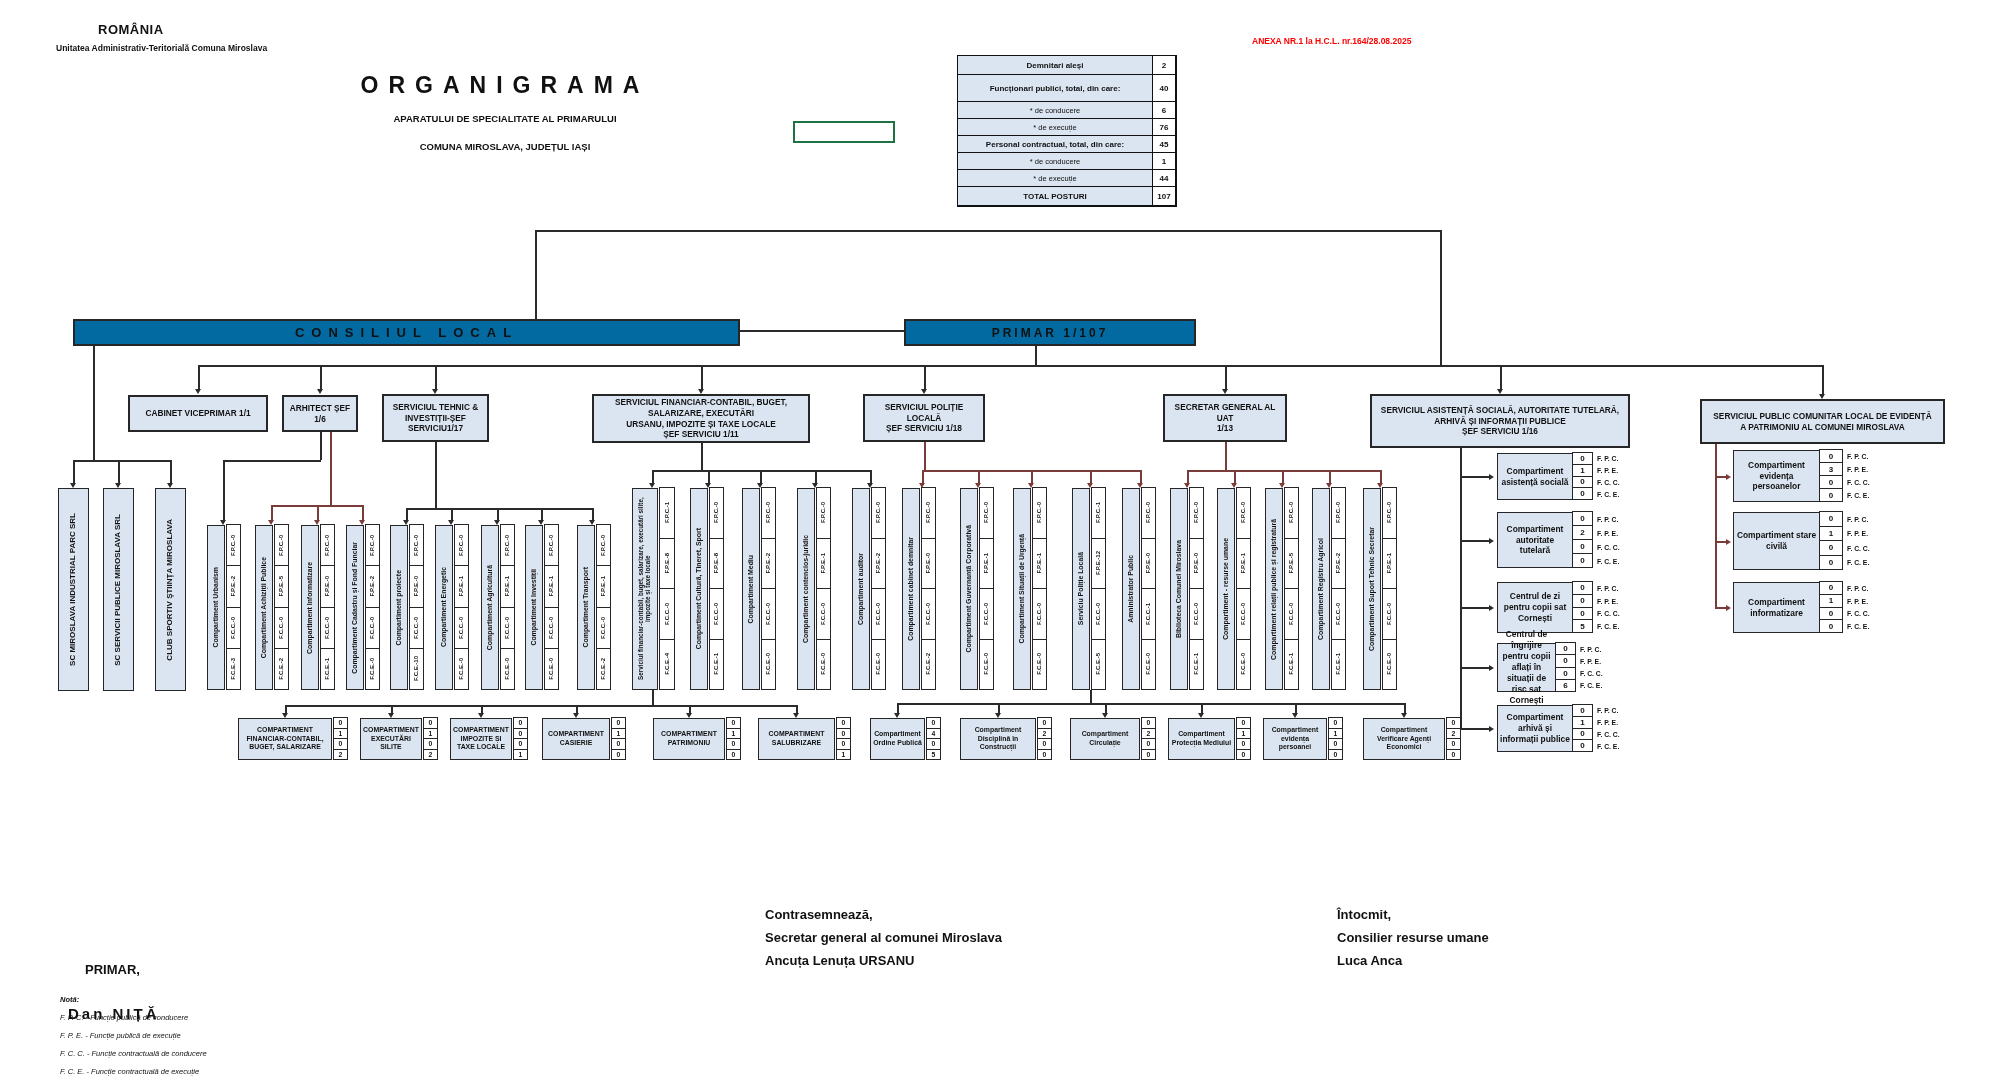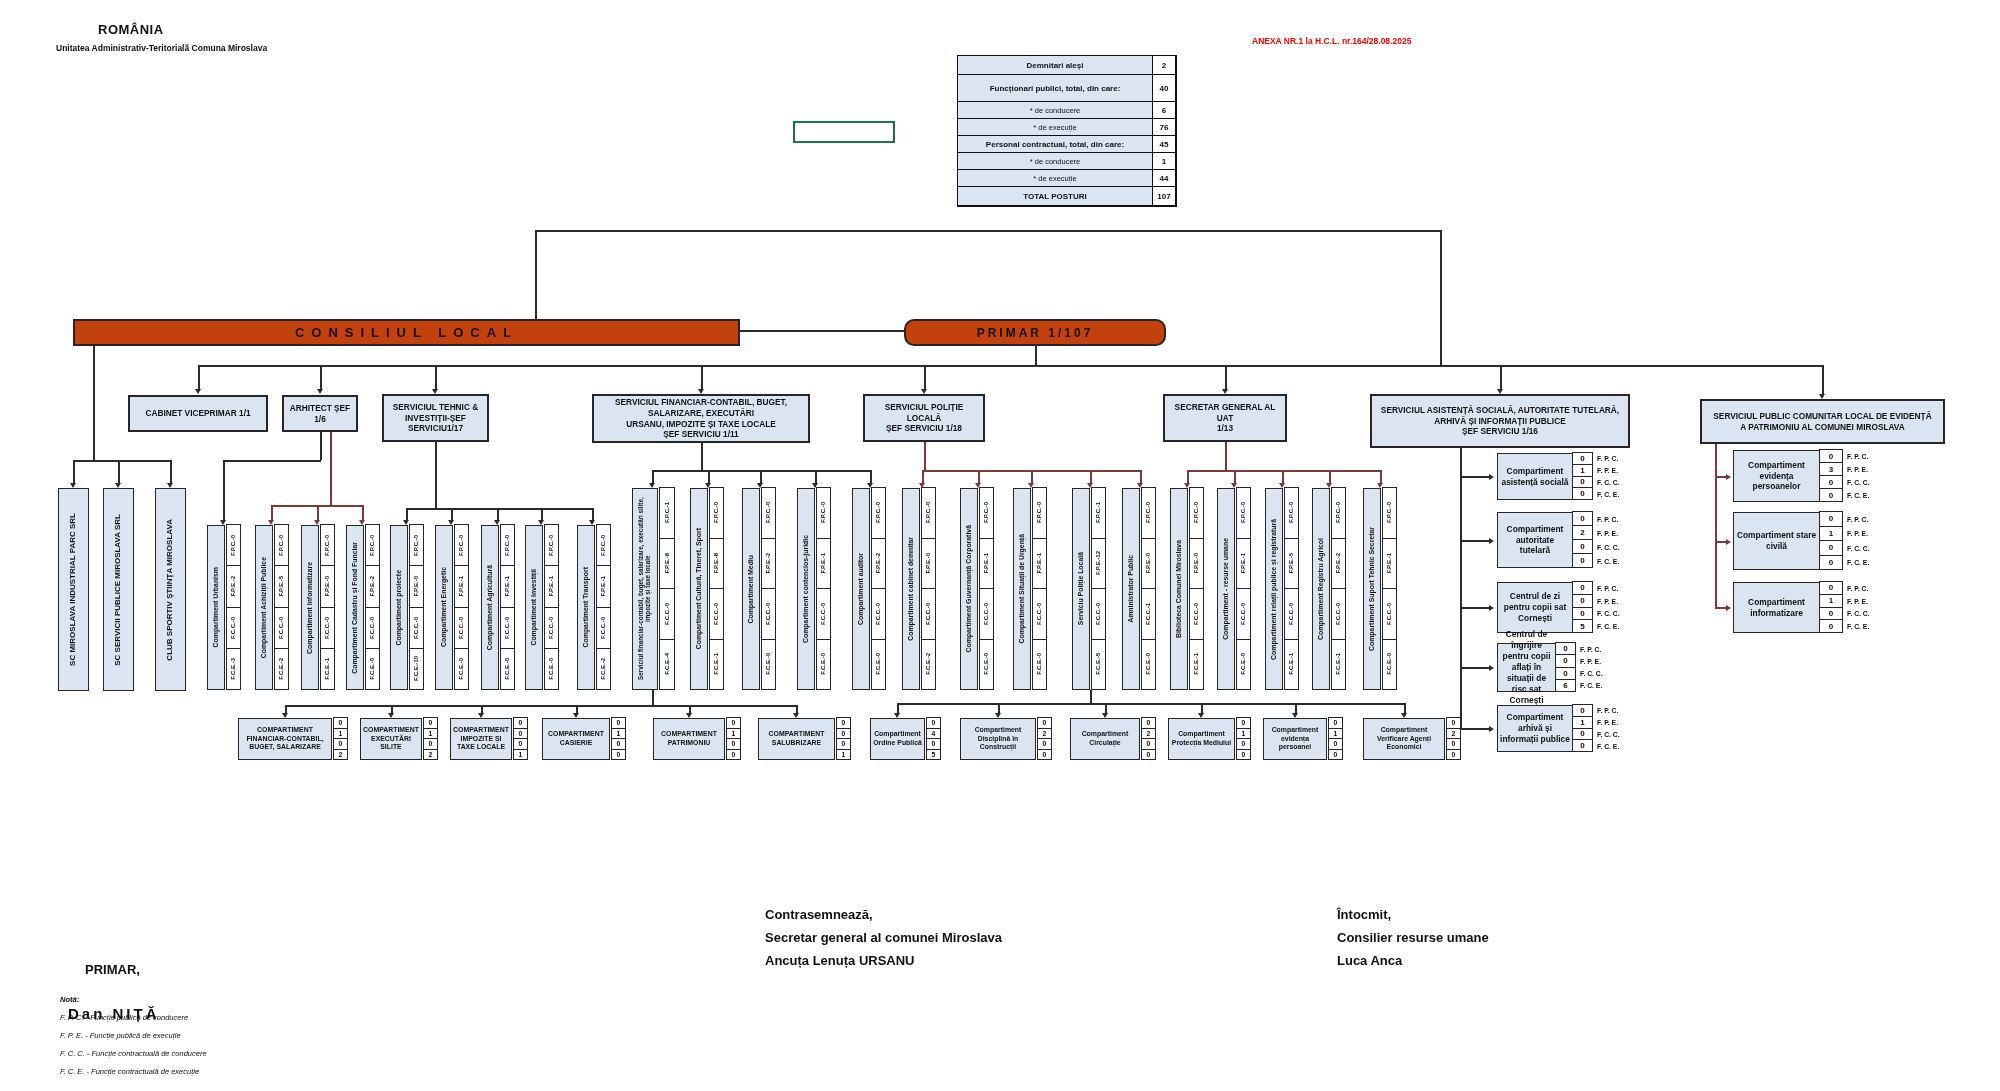--- a/index.html
+++ b/index.html
@@ -17,24 +17,24 @@
   
   #summary{position:absolute;left:957px;top:55px;width:218px;border:1px solid #111;}
   .srow{display:flex;}
   .slab{width:196px;background:#dbe5f1;border:1px solid #111;margin:-1px 0 0 -1px;
         display:flex;align-items:center;justify-content:center;text-align:center;
         font-size:8px;font-weight:bold;padding:1px 2px;box-sizing:border-box;}
   .sval{width:24px;background:#fff;border:1px solid #111;margin:-1px 0 0 -1px;
         display:flex;align-items:center;justify-content:center;font-size:8px;font-weight:bold;box-sizing:border-box;}
   .srow.sub .slab{font-weight:normal;font-size:7.5px;}
   
-  .box{position:absolute;background:#c2410c;border:2px solid #262626;display:flex;align-items:center;justify-content:center;
+  .box{position:absolute;background:#0369a1;border:2px solid #262626;display:flex;align-items:center;justify-content:center;
        font-weight:bold;text-align:center;box-sizing:border-box;}
   .consiliul{left:73px;top:319px;width:667px;height:27px;font-size:13px;letter-spacing:7px;}
-  .primar{left:904px;top:319px;width:262px;height:27px;font-size:12px;letter-spacing:3px;border-radius:10px;}
+  .primar{left:904px;top:319px;width:292px;height:27px;font-size:12px;letter-spacing:3px;}
   
   .svc{position:absolute;background:#dbe5f1;border:2px solid #262626;display:flex;flex-direction:column;
        align-items:center;justify-content:center;font-weight:bold;font-size:8.3px;text-align:center;
        line-height:1.3;box-sizing:border-box;padding:1px 2px;}
   
   .vdept{position:absolute;display:flex;}
   .vlabel{background:#dbe5f1;border:1.5px solid #262626;display:flex;align-items:center;justify-content:center;box-sizing:border-box;}
   .vcounts{display:flex;flex-direction:column;margin-left:1px;}
   .vcell{flex:1;background:#fff;border:1.2px solid #262626;margin-top:-1px;display:flex;align-items:center;justify-content:center;box-sizing:border-box;}
   .vt{writing-mode:vertical-rl;transform:rotate(180deg);font-weight:bold;text-align:center;line-height:1.05;}
@@ -72,20 +72,25 @@
   .nota .nt{font-weight:bold;margin-bottom:9px;}
   .nota .ni{margin-bottom:9px;}
 </style>
 </head>
 <body>
 
 <div class="canvas">
   <div class="hdr-country">ROMÂNIA</div>
   <div class="hdr-entity">Unitatea Administrativ-Teritorială Comuna Miroslava</div>
 
+  <div class="title-block">
+    <div class="title">ORGANIGRAMA</div>
+    <div class="subtitle">APARATULUI DE SPECIALITATE AL PRIMARULUI</div>
+    <div class="subtitle2">COMUNA MIROSLAVA, JUDEȚUL IAȘI</div>
+  </div>
 
   <div class="anexa">ANEXA NR.1 la H.C.L. nr.164/28.08.2025</div>
   <div class="sel-cell"></div>
 
   <div id="summary">
       <div class="srow" style="height: 19px; justify-content: space-between;">
         <div class="slab">Demnitari aleși</div>
         <div class="sval">2</div>
       </div>
       <div class="srow" style="height: 27px;">

